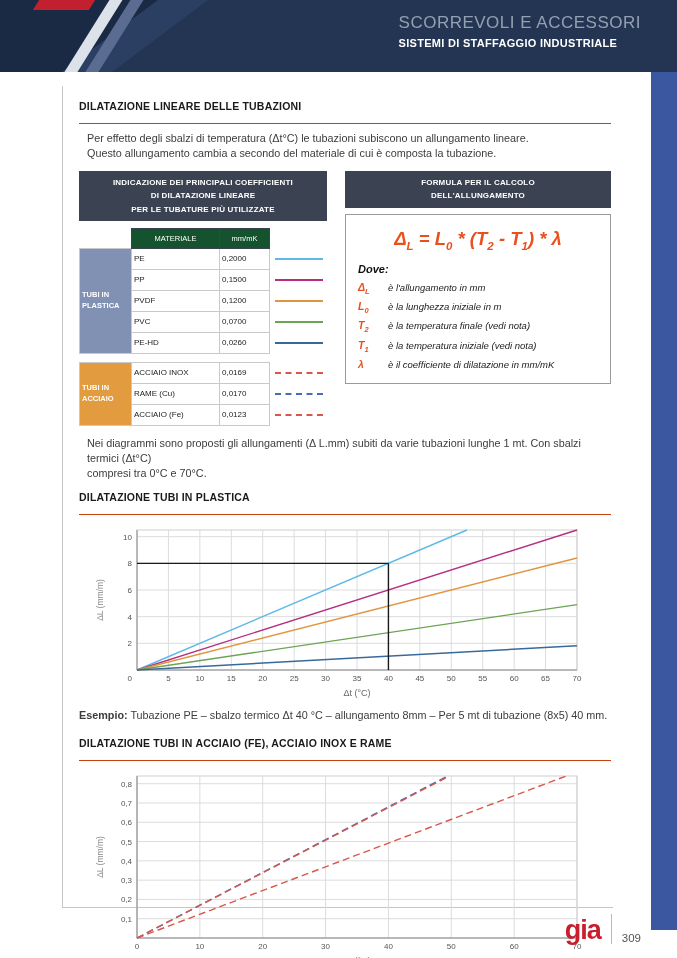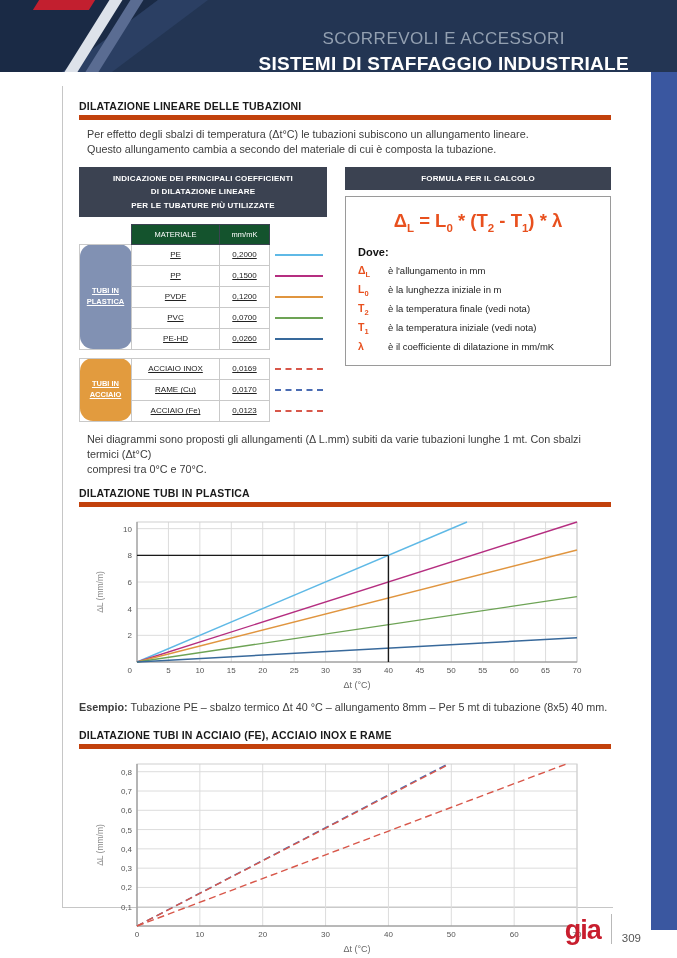--- a/index.html
+++ b/index.html
@@ -9,58 +9,58 @@
   
   .topbar{position:absolute;top:0;left:0;width:677px;height:72px;background:#233553;overflow:hidden;}
   .topbar::before{content:"";position:absolute;top:0;left:0;width:230px;height:72px;
     background:#1a2a45;clip-path:polygon(0 0,158px 0,62px 72px,0 72px);}
   .topbar::after{content:"";position:absolute;top:0;left:0;width:260px;height:72px;
     background:#2b3f63;clip-path:polygon(158px 0,208px 0,112px 72px,62px 72px);}
   .stripe{position:absolute;top:-10px;height:95px;width:13px;transform:skewX(-32deg);z-index:3;}
   .stripe-light{left:86px;background:#dde2ea;}
   .stripe-slate{left:107px;background:#5a6c92;}
   .stripe-red{position:absolute;top:0;left:36px;width:56px;height:10px;transform:skewX(-32deg);background:#c21f2f;z-index:4;}
-  .titles{position:absolute;right:48px;top:13px;text-align:center;z-index:5;margin-top:16px;}
+  .titles{position:absolute;right:36px;top:13px;text-align:left;z-index:5;}
   .t1{color:#93a0b1;font-size:17px;letter-spacing:0.5px;}
-  .t2{color:#ffffff;font-size:19px;font-weight:bold;margin-top:4px;letter-spacing:0.3px;}
+  .t2{color:#ffffff;font-size:11px;font-weight:bold;margin-top:4px;letter-spacing:0.3px;}
 
   
   .side-bar{position:absolute;top:72px;right:0;width:26px;height:858px;background:#3a57a0;}
   .foot{position:absolute;right:36px;top:914px;display:flex;align-items:flex-end;gap:10px;}
   .logo{color:#c81e2e;font-weight:bold;font-size:27px;letter-spacing:-1px;line-height:1;}
   .foot-div{width:1px;height:30px;background:#b9b9b9;}
   .pagenum{font-size:11.5px;color:#555;}
 
   
   .content{position:absolute;left:62px;top:86px;width:551px;height:822px;box-sizing:border-box;
     border-left:1px solid #c6c6c6;border-bottom:1px solid #c6c6c6;padding:14px 2px 0 16px;}
-  .sec{font-size:10.5px;font-weight:bold;color:#1a1a1a;margin:0 0 7px 0;padding-bottom:3px;
-    border-bottom:5px solid #c2410c;letter-spacing:0.2px;}
+  .sec{font-size:10.5px;font-weight:bold;color:#1a1a1a;margin:0 0 7px 0;padding-bottom:11px;
+    border-bottom:1px solid #c2410c;letter-spacing:0.2px;}
   .body{font-size:10.8px;color:#3c3c3c;line-height:1.4;margin:0 0 10px 8px;}
 
   
   .cols{display:flex;gap:18px;margin-bottom:10px;}
   .col-left{width:248px;flex:none;}
   .col-right{flex:1;}
   .panel-head{background:#3b4251;color:#fff;font-weight:bold;font-size:8px;text-align:center;
     padding:5px 4px;line-height:1.65;letter-spacing:0.2px;}
 
   
   .coeff{border-collapse:collapse;width:100%;margin-top:7px;table-layout:fixed;}
   .coeff col.c1{width:52px}.coeff col.c2{width:88px}.coeff col.c3{width:50px}.coeff col.c4{width:58px}
   .coeff th{border:none;background:transparent;height:17px;}
   .coeff th.dark{background:#14532d;color:#fff;font-size:7.5px;font-weight:normal;border:1px solid #3b4251;}
-  .coeff td{border:1px solid #c9c9c9;font-size:8px;text-align:center;height:20px;color:#222;padding:0 2px;text-decoration:underline;}
-  .coeff td.group{color:#fff;font-weight:bold;font-size:7.5px;line-height:1.4;border-radius:13px;}
+  .coeff td{border:1px solid #c9c9c9;font-size:8px;height:20px;color:#222;padding:0 2px;}
+  .coeff td.group{color:#fff;font-weight:bold;font-size:7.5px;line-height:1.4;}
   .coeff td.line-cell{border:none;padding:0 5px;}
   .coeff td.line-cell .ln{height:0;}
   .coeff tr.spacer td{border:none;height:8px;padding:0;}
 
   
-  .formula-box{border:1px solid #9a9a9a;margin-top:6px;padding:10px 12px 9px;}
+  .formula-box{border:1px solid #9a9a9a;margin-top:6px;padding:10px 12px 9px;font-style:italic;}
   .formula{text-align:center;color:#e8501e;font-weight:bold;font-size:18.5px;margin:3px 0 12px;}
   .formula sub{font-size:11.5px;}
   .dove-label{font-weight:bold;font-size:11px;margin-bottom:6px;color:#111;}
   .dove-row{display:flex;font-size:9.5px;margin-bottom:4px;align-items:baseline;}
   .dove-sym{color:#e8501e;font-weight:bold;width:30px;flex:none;font-size:10.5px;}
   .dove-sym sub{font-size:7.5px;}
   .dove-text{color:#222;}
   .nota{font-size:8.8px;line-height:1.35;margin:9px 0 0;color:#222;}
 
   
@@ -176,20 +176,21 @@
                   <div class="ln" style="border-top: 2px dashed rgb(216, 87, 74);"></div>
                 </td>
               </tr>
             </tbody>
         </table>
       </div>
 
       <div class="col-right">
         <div class="panel-head">
           <div>FORMULA PER IL CALCOLO</div>
+          <div>DELL'ALLUNGAMENTO</div>
         </div>
         <div class="formula-box">
           <div class="formula"><span>Δ</span><sub>L</sub><span> = L</span><sub>0</sub><span> * (T</span><sub>2</sub><span> - T</span><sub>1</sub><span>) * λ</span></div>
           <div class="dove-label">Dove:</div>
           <div class="dove-list">
               <div class="dove-row">
                 <span class="dove-sym">Δ<sub>L</sub></span>
                 <span class="dove-text">è l'allungamento in mm</span>
               </div>
               <div class="dove-row">

